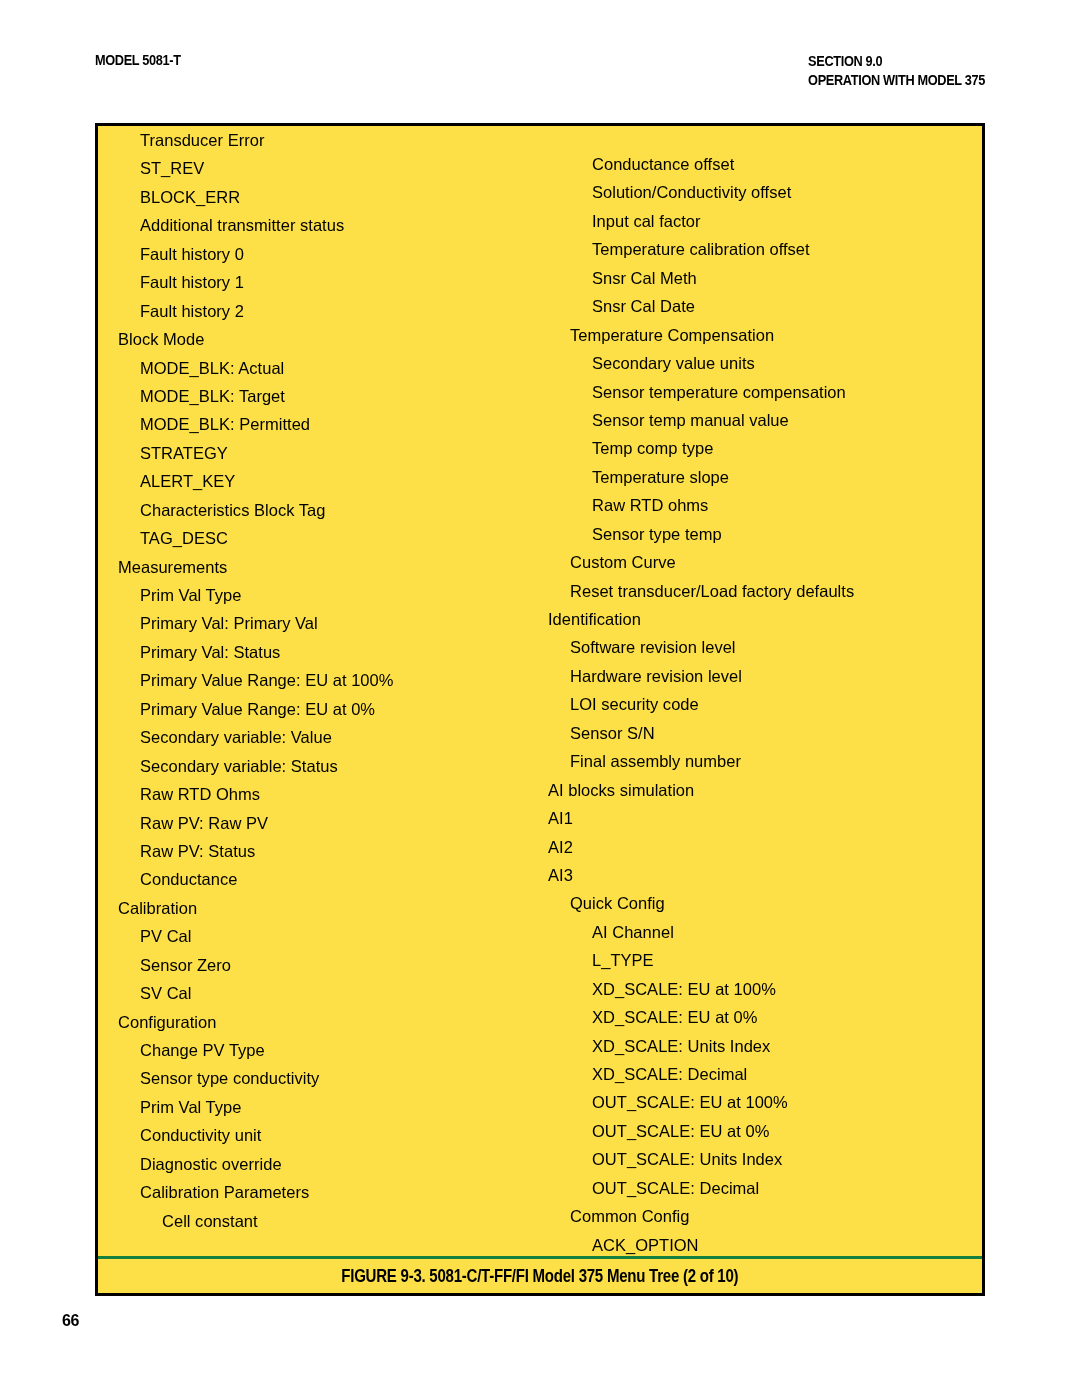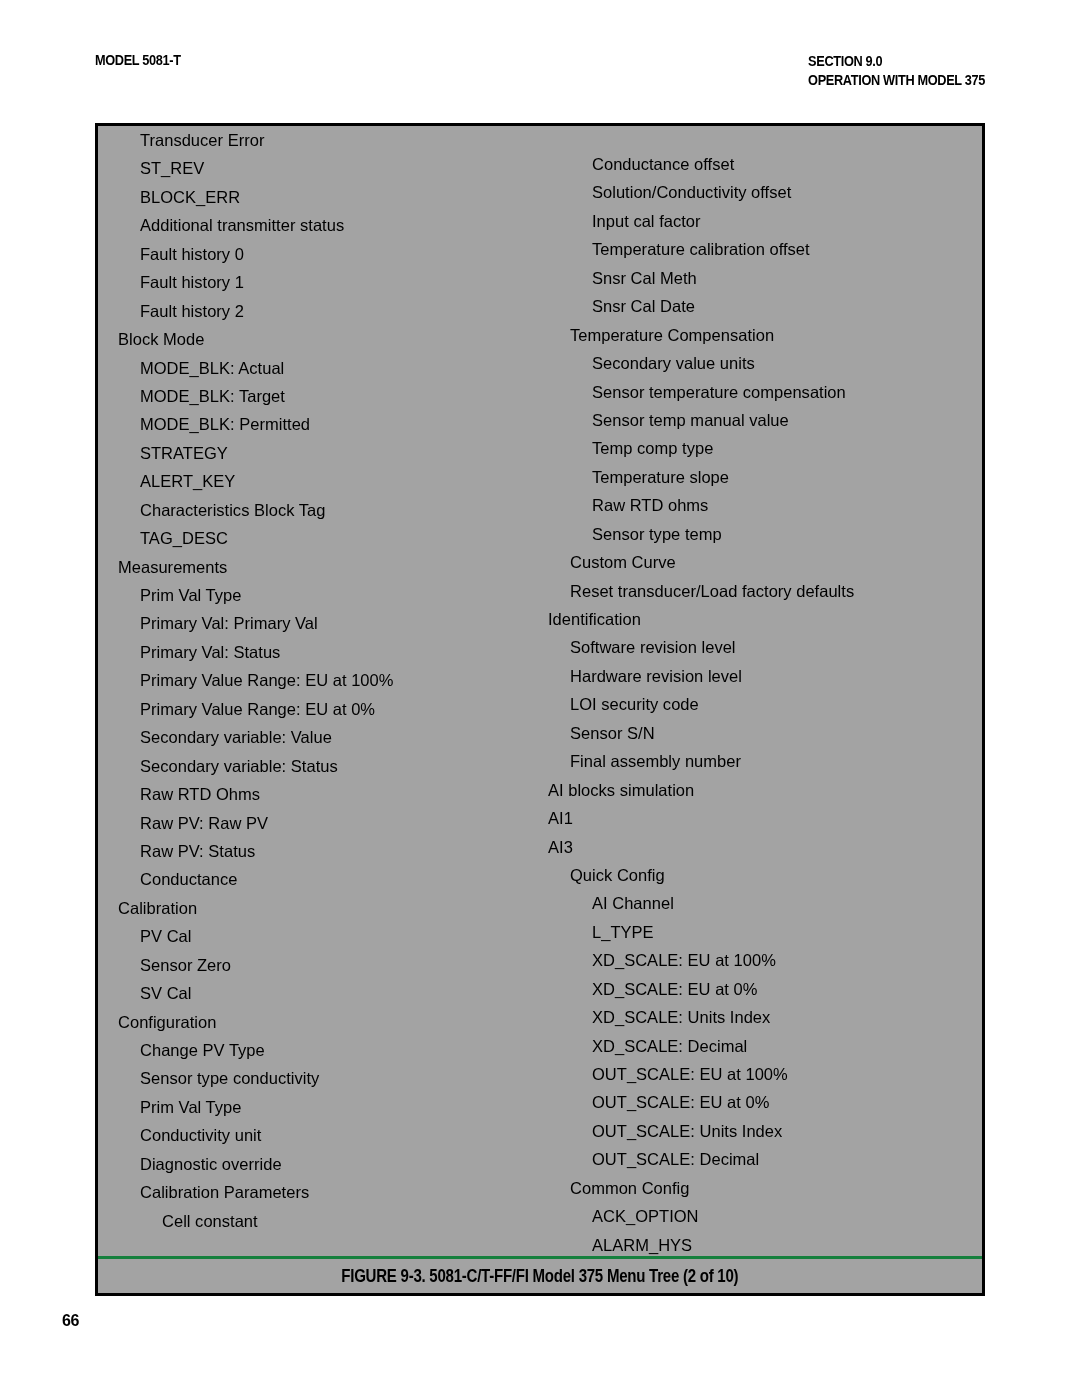--- a/index.html
+++ b/index.html
@@ -54,21 +54,21 @@
 
   
   #figure-frame {
     position: absolute;
     left: 95px;
     top: 123px;
     width: 890px;
     height: 1173px;
     border: 3px solid #000000;
     box-sizing: border-box;
-    background: #a3a3a3;
+    background: #fde047;
   }
 
   #menu-tree-area {
     position: absolute;
     left: 0;
     top: 0;
     right: 0;
     bottom: 37px;
     overflow: hidden;
   }
@@ -197,20 +197,21 @@
         <div class="tree-item lvl-1">Custom Curve</div>
         <div class="tree-item lvl-1">Reset transducer/Load factory defaults</div>
         <div class="tree-item lvl-0">Identification</div>
         <div class="tree-item lvl-1">Software revision level</div>
         <div class="tree-item lvl-1">Hardware revision level</div>
         <div class="tree-item lvl-1">LOI security code</div>
         <div class="tree-item lvl-1">Sensor S/N</div>
         <div class="tree-item lvl-1">Final assembly number</div>
         <div class="tree-item lvl-0">AI blocks simulation</div>
         <div class="tree-item lvl-0">AI1</div>
+        <div class="tree-item lvl-0">AI2</div>
         <div class="tree-item lvl-0">AI3</div>
         <div class="tree-item lvl-1">Quick Config</div>
         <div class="tree-item lvl-2">AI Channel</div>
         <div class="tree-item lvl-2">L_TYPE</div>
         <div class="tree-item lvl-2">XD_SCALE: EU at 100%</div>
         <div class="tree-item lvl-2">XD_SCALE: EU at 0%</div>
         <div class="tree-item lvl-2">XD_SCALE: Units Index</div>
         <div class="tree-item lvl-2">XD_SCALE: Decimal</div>
         <div class="tree-item lvl-2">OUT_SCALE: EU at 100%</div>
         <div class="tree-item lvl-2">OUT_SCALE: EU at 0%</div>

